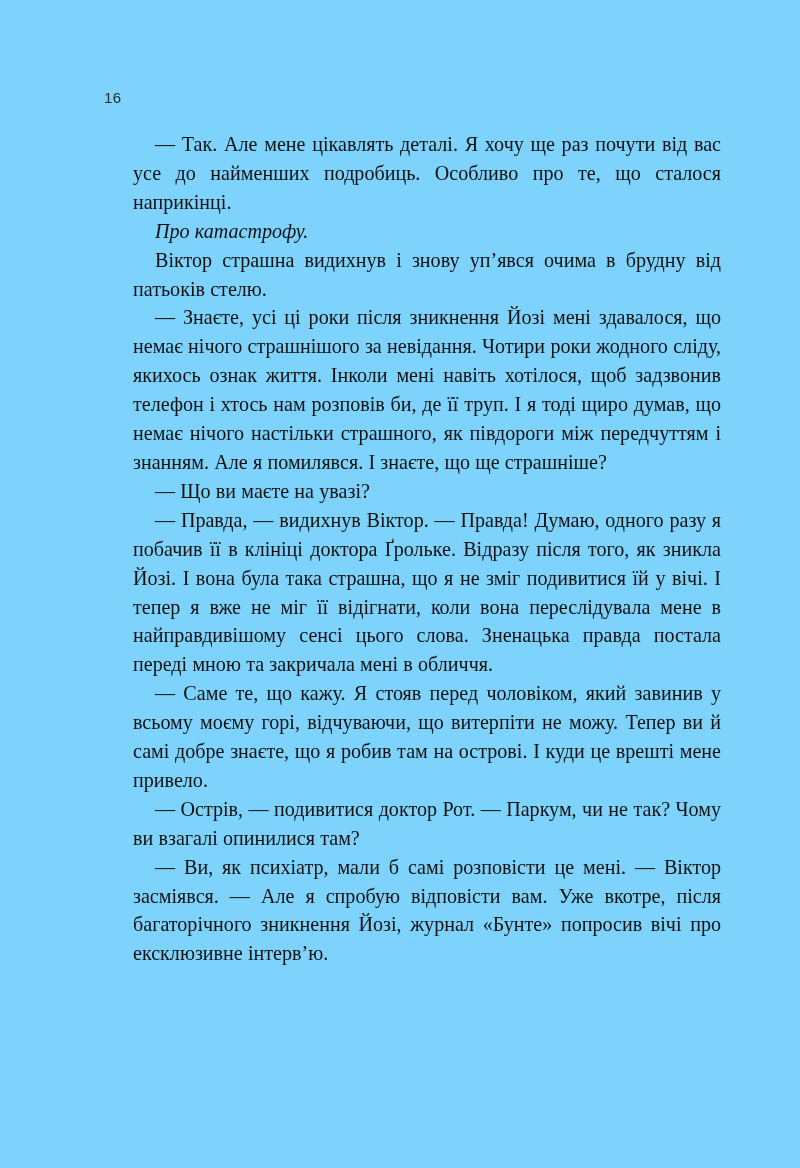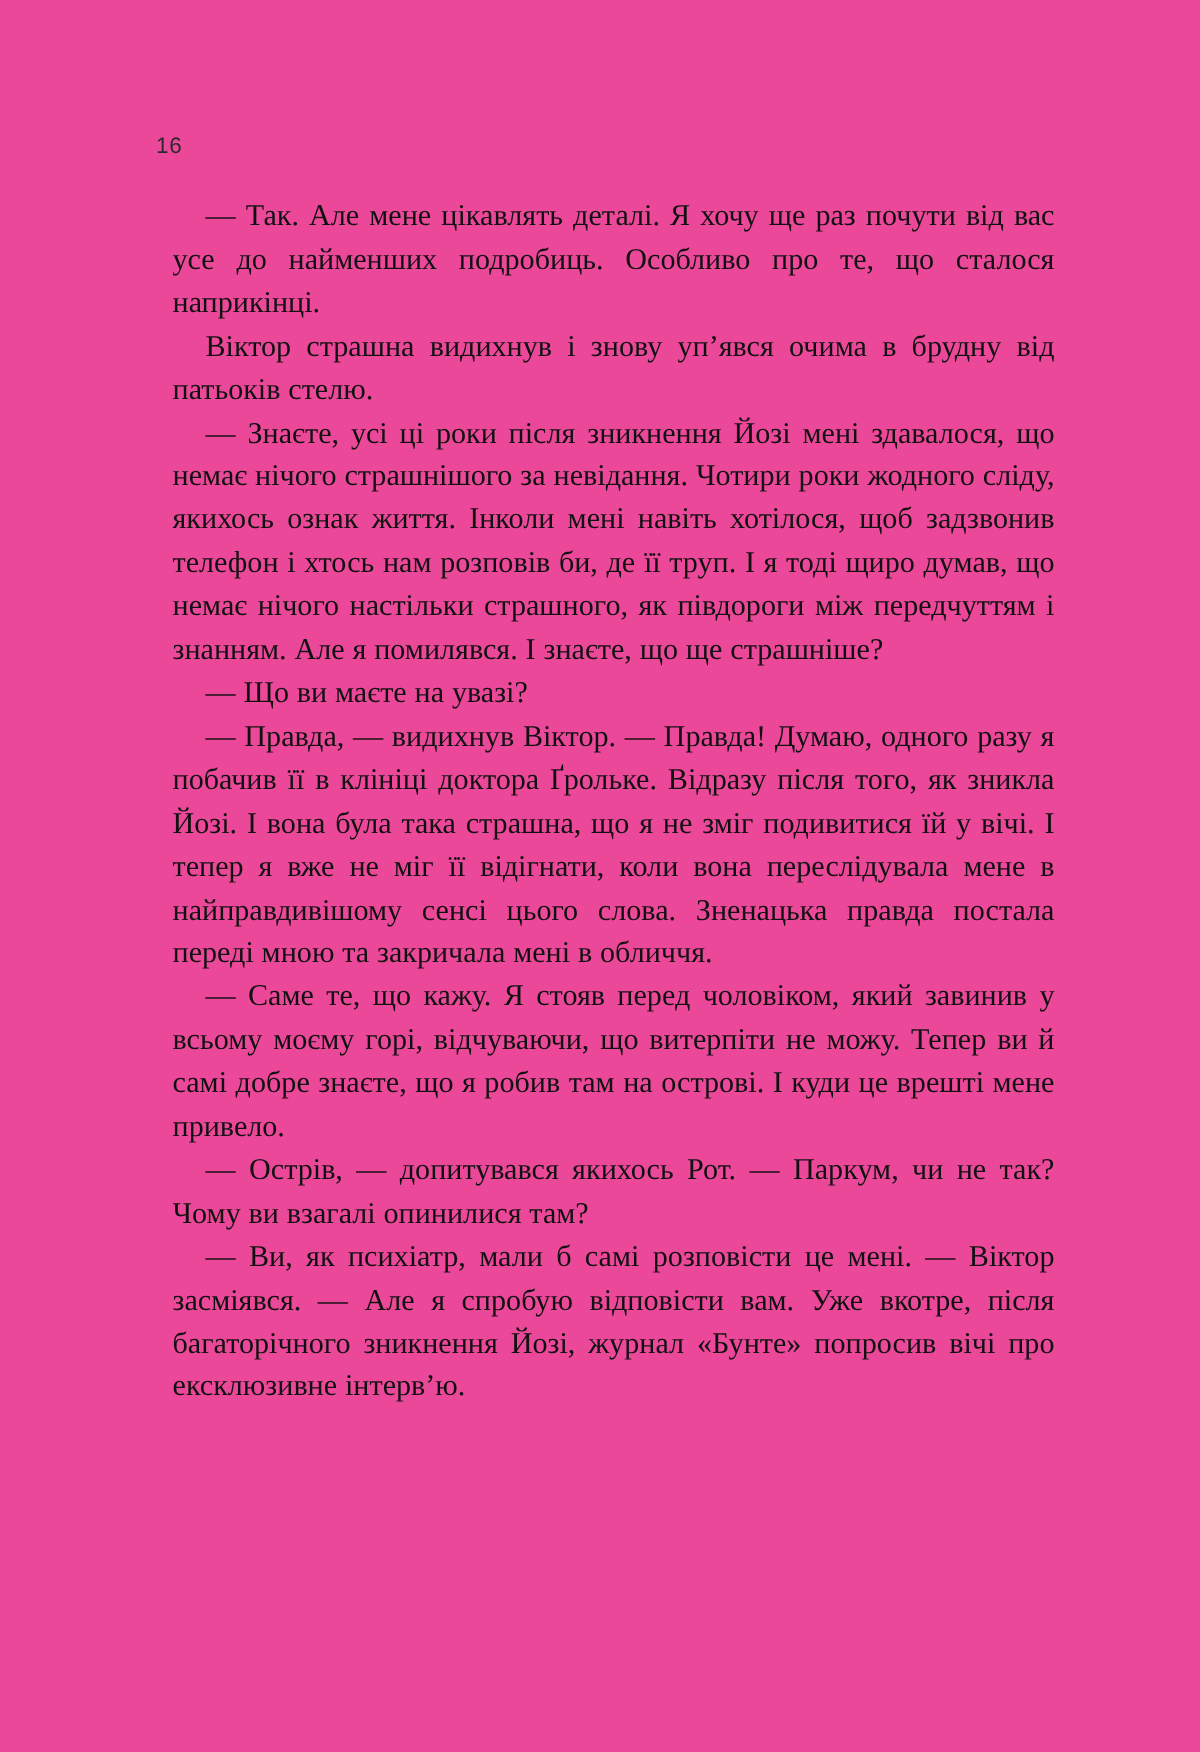--- a/index.html
+++ b/index.html
@@ -14,38 +14,38 @@
     position: relative;
     overflow: hidden;
     font-family: "Liberation Serif", "DejaVu Serif", serif;
     color: #111111;
     -webkit-font-smoothing: antialiased;
   }
 
   .page {
     position: absolute;
     inset: 0;
-    background: #ec4899;
+    background: #7dd3fc;
   }
 
   .folio {
     position: absolute;
     left: 104px;
     top: 89px;
     font-family: "Liberation Sans", "DejaVu Sans", sans-serif;
     font-size: 15px;
     line-height: 18px;
     letter-spacing: 0.5px;
     color: #2b2b2b;
     user-select: none;
   }
 
   .textblock {
     position: absolute;
-    left: 115px;
+    left: 133px;
     top: 130px;
     width: 588px;
   }
 
   p.para {
     margin: 0;
     padding: 0;
     font-size: 20.1px;
     line-height: 28.9px;
     text-align: justify;
@@ -62,22 +62,23 @@
 </style>
 </head>
 <body>
 
 <div class="page">
 
   <div class="folio">16</div>
 
   <div class="textblock">
     <p class="para">— Так. Але мене цікавлять деталі. Я хочу ще раз почути від вас усе до найменших подробиць. Особливо про те, що сталося наприкінці.</p>
+    <p class="para italic">Про катастрофу.</p>
     <p class="para">Віктор страшна видихнув і знову уп’явся очима в брудну від патьоків стелю.</p>
     <p class="para">— Знаєте, усі ці роки після зникнення Йозі мені здавалося, що немає нічого страшнішого за невідання. Чотири роки жодного сліду, якихось ознак життя. Інколи мені навіть хотілося, щоб задзвонив телефон і хтось нам розповів би, де її труп. І я тоді щиро думав, що немає нічого настільки страшного, як півдороги між передчуттям і знанням. Але я помилявся. І знаєте, що ще страшніше?</p>
     <p class="para">— Що ви маєте на увазі?</p>
     <p class="para">— Правда, — видихнув Віктор. — Правда! Думаю, одного разу я побачив її в клініці доктора Ґрольке. Відразу після того, як зникла Йозі. І вона була така страшна, що я не зміг подивитися їй у вічі. І тепер я вже не міг її відігнати, коли вона переслідувала мене в найправдивішому сенсі цього слова. Зненацька правда постала переді мною та закричала мені в обличчя.</p>
     <p class="para">— Саме те, що кажу. Я стояв перед чоловіком, який завинив у всьому моєму горі, відчуваючи, що витерпіти не можу. Тепер ви й самі добре знаєте, що я робив там на острові. І куди це врешті мене привело.</p>
-    <p class="para">— Острів, — допитувався якихось Рот. — Паркум, чи не так? Чому ви взагалі опинилися там?</p>
+    <p class="para">— Острів, — подивитися доктор Рот. — Паркум, чи не так? Чому ви взагалі опинилися там?</p>
     <p class="para">— Ви, як психіатр, мали б самі розповісти це мені. — Віктор засміявся. — Але я спробую відповісти вам. Уже вкотре, після багаторічного зникнення Йозі, журнал «Бунте» попросив вічі про ексклюзивне інтерв’ю.</p>
   </div>
 
 </div>
 
 </body></html>

